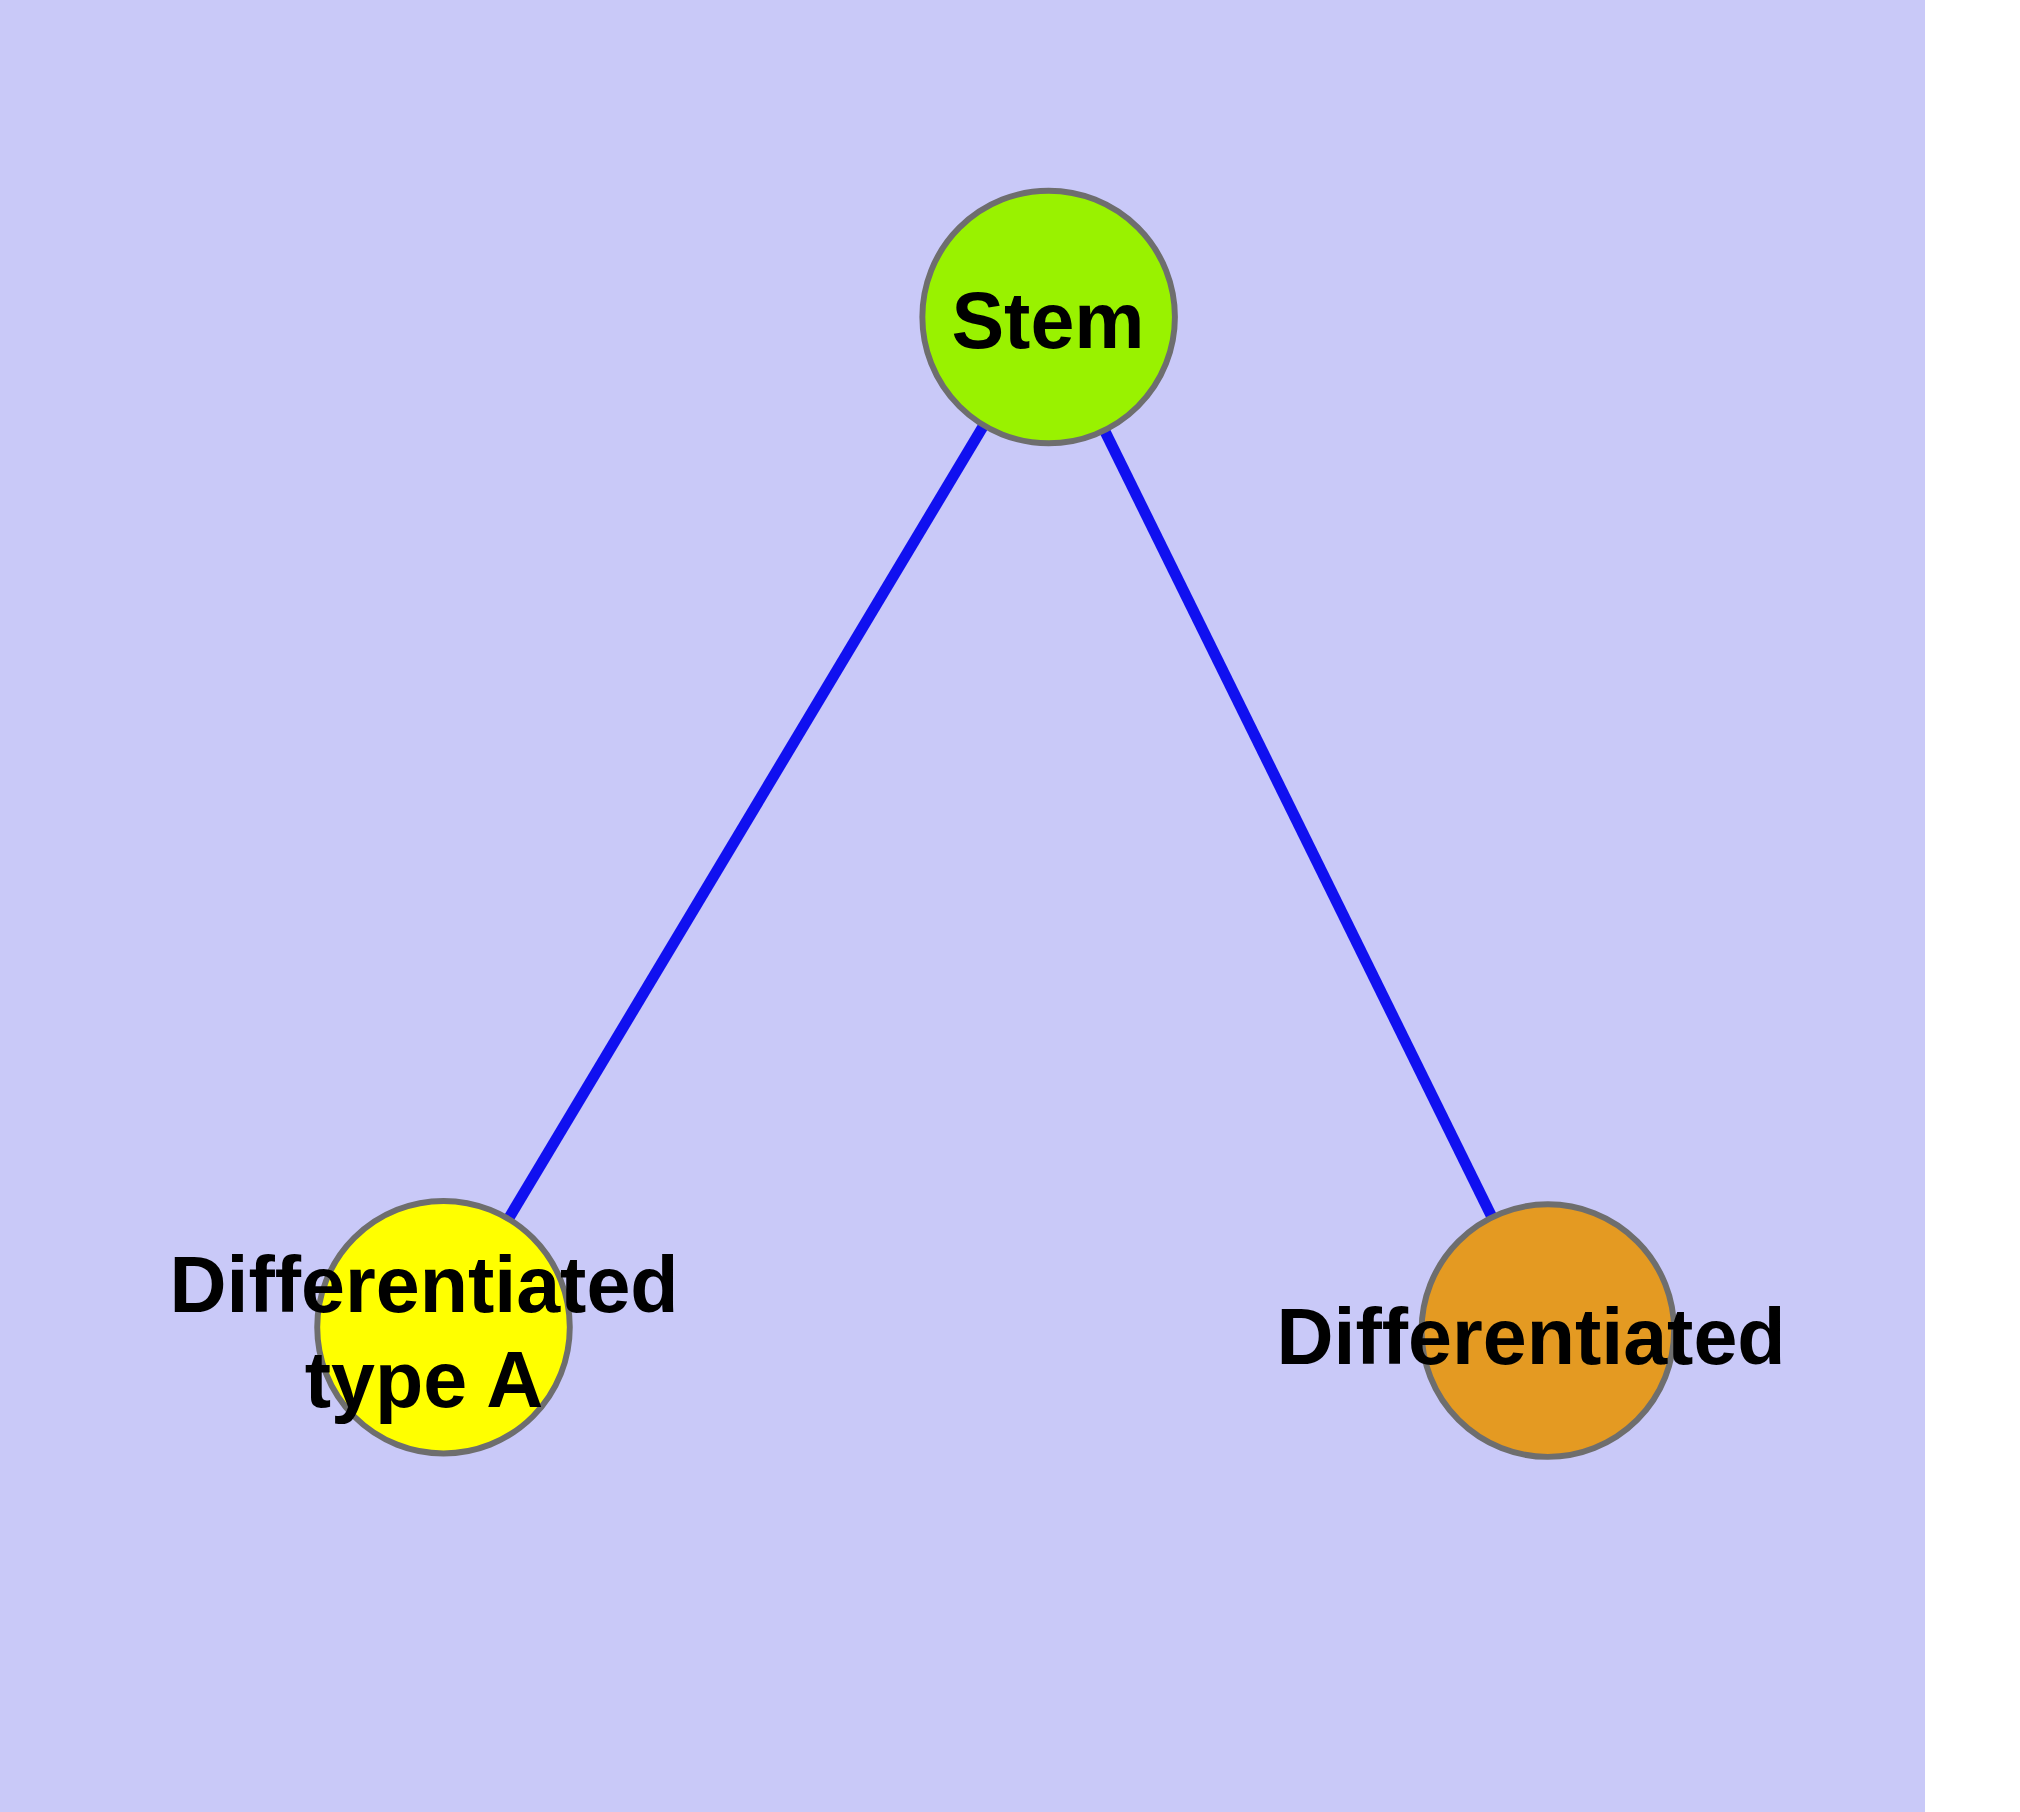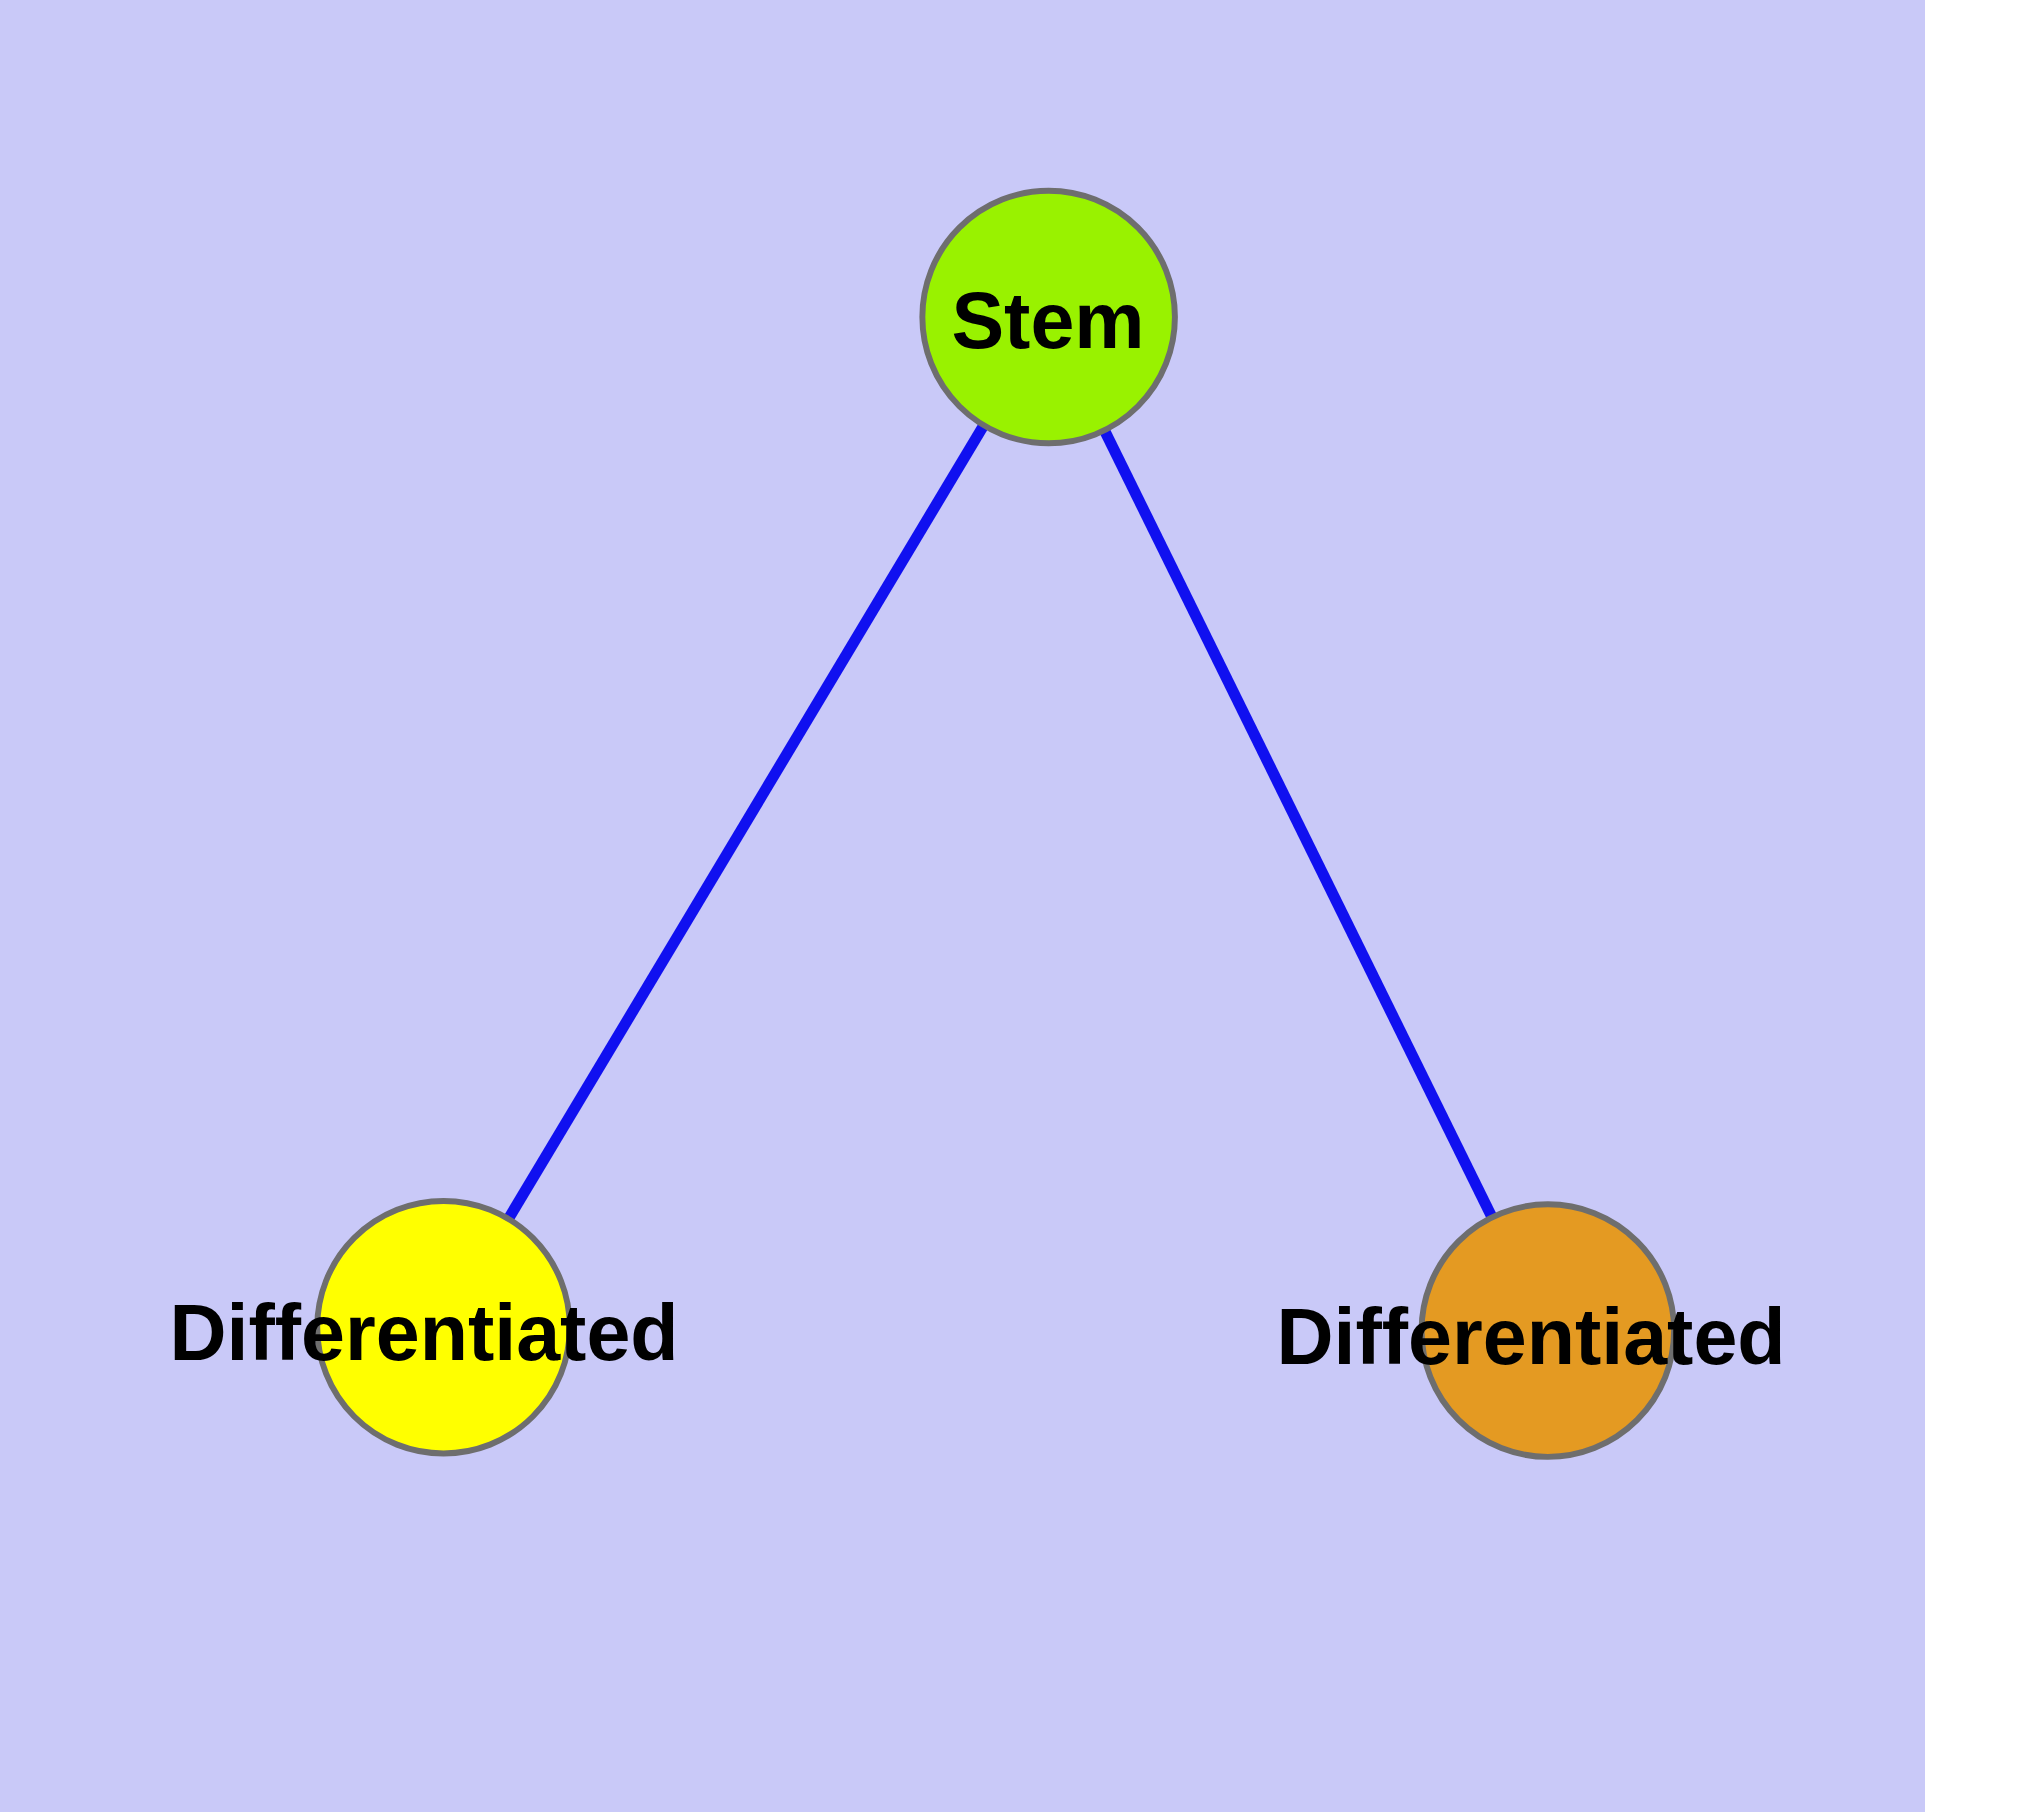--- a/index.html
+++ b/index.html
@@ -47,20 +47,21 @@
     <circle cx="523" cy="1566" r="149" stroke-width="7" fill="#FFFF00" stroke="#6E6E6E"></circle>
     <circle cx="1826" cy="1570" r="149" stroke-width="7" fill="#E49A22" stroke="#6E6E6E"></circle>
   </svg>
 
   <div class="node-label" style="left: 1048px; top: 320px; color: rgb(0, 0, 0);">
     <span class="label-line">Stem</span>
   </div>
 
   <div class="node-label" style="left: 424px; top: 1332px; color: rgb(0, 0, 0);">
     <span class="label-line">Differentiated</span>
+    <span class="label-line">type A</span>
   </div>
 
   <div class="node-label" style="left: 1531px; top: 1336px; color: rgb(0, 0, 0);">
     <span class="label-line">Differentiated</span>
   </div>
 
 </div>
 
 
 </body></html>

